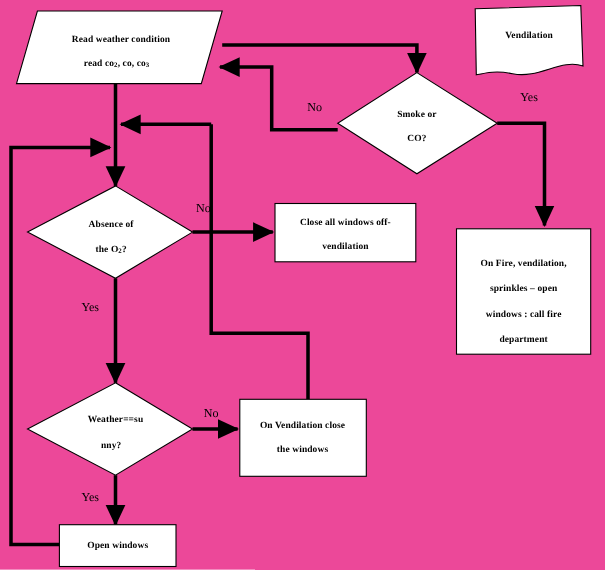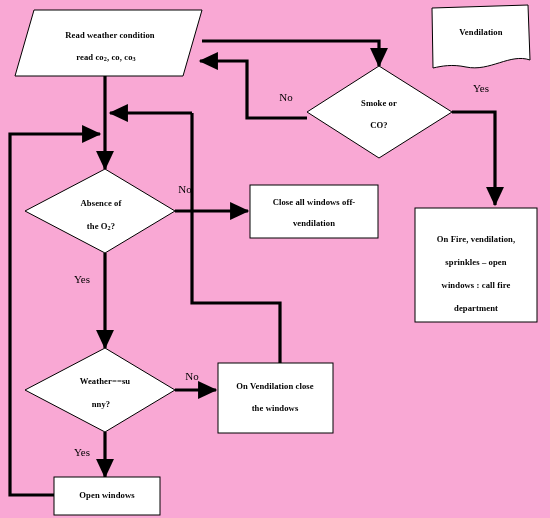--- a/index.html
+++ b/index.html
@@ -7,21 +7,21 @@
     padding: 0;
     background: #ffffff;
   }
   body {
     font-family: "Liberation Serif", "DejaVu Serif", serif;
   }
   #flowchart-root {
     position: relative;
     width: 550px;
     height: 518px;
-    background: #f9a8d4;
+    background: #ec4899;
     overflow: hidden;
   }
   svg#chart-svg {
     display: block;
     width: 550px;
     height: 518px;
   }
   .node-text {
     font-family: "Liberation Serif", "DejaVu Serif", serif;
     font-weight: bold;

